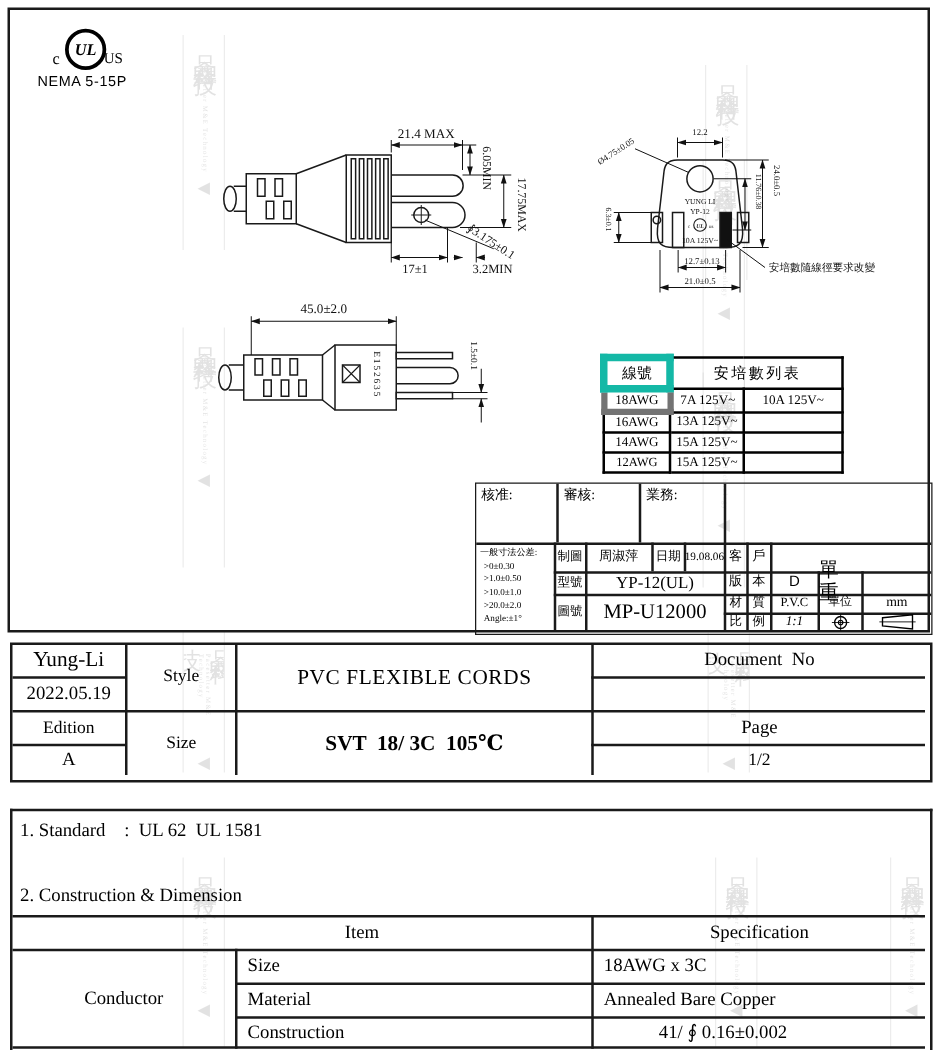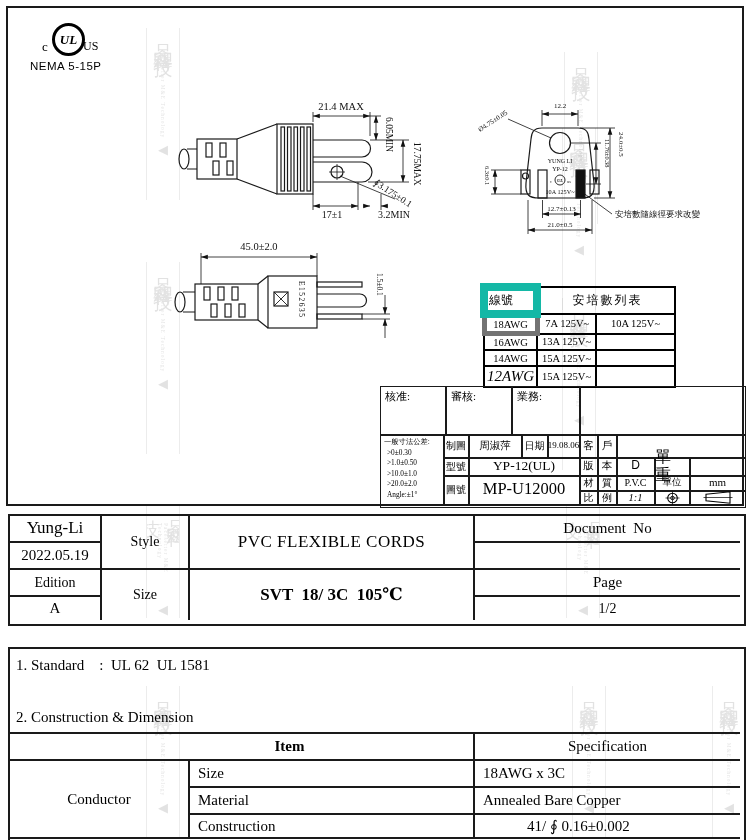--- a/index.html
+++ b/index.html
@@ -219,40 +219,40 @@
 </svg>
 
 <table class="abs z" style="left:480px;top:283px;border-collapse:collapse;table-layout:fixed;">
   <colgroup>
       <col style="width:53px">
       <col style="width:59px">
       <col style="width:79px">
     </colgroup>
   <tbody>
       <tr style="height:21px;">
-    <td style="border:8px solid #14b8a6;font-size:12px;">線號</td>
+    <td style="border:6px solid #14b8a6;text-align:center;font-size:12px;">線號</td>
     <td colspan="2" style="border:2px solid #000;text-align:center;font-size:12px;letter-spacing:2px;">安培數列表</td>
   </tr>
   <tr style="height:16px;">
     <td style="border:5px solid #737373;text-align:center;font-size:10.5px;">18AWG</td>
     <td style="border:2px solid #000;text-align:center;font-size:10.5px;">7A 125V~</td>
     <td style="border:2px solid #000;text-align:center;font-size:10.5px;">10A 125V~</td>
   </tr>
   <tr style="height:16px;">
     <td style="border:2px solid #000;text-align:center;font-size:10.5px;">16AWG</td>
     <td style="border:2px solid #000;text-align:center;font-size:10.5px;">13A 125V~</td>
     <td style="border:2px solid #000;text-align:center;font-size:10.5px;"></td>
   </tr>
   <tr style="height:16px;">
     <td style="border:2px solid #000;text-align:center;font-size:10.5px;">14AWG</td>
     <td style="border:2px solid #000;text-align:center;font-size:10.5px;">15A 125V~</td>
     <td style="border:2px solid #000;text-align:center;font-size:10.5px;"></td>
   </tr>
   <tr style="height:16px;">
-    <td style="border:2px solid #000;text-align:center;font-size:15px;font-style:italic;">12AWG</td>
+    <td style="border:2px solid #000;text-align:center;font-size:10px;">12AWG</td>
     <td style="border:2px solid #000;text-align:center;font-size:10.5px;">15A 125V~</td>
     <td style="border:2px solid #000;text-align:center;font-size:10.5px;"></td>
   </tr>
 </tbody>
   </table>
 
 <div class="abs z" style="left:380px;top:386px;width:364px;height:120px;border:1.6px solid #1a1a1a;">
 
   <div class="line" style="left:0;top:47px;width:364px;height:1.6px;"></div>
   <div class="line" style="left:62px;top:70px;width:302px;height:1.6px;"></div>
@@ -345,21 +345,21 @@
 <div class="abs z" style="left:8px;top:647px;width:734px;height:193px;border:2px solid #1a1a1a;border-bottom:none;">
   <div class="abs pre" style="left:6px;top:8px;font-size:15px;">1. Standard    :  UL 62  UL 1581</div>
   <div class="abs" style="left:6px;top:60px;font-size:15px;">2. Construction &amp; Dimension</div>
   <div class="line" style="left:0;top:83px;width:730px;height:2px;"></div>
   <div class="line" style="left:0;top:110px;width:730px;height:2px;"></div>
   <div class="line" style="left:178px;top:137px;width:552px;height:2px;"></div>
   <div class="line" style="left:178px;top:164px;width:552px;height:2px;"></div>
   <div class="line" style="left:0;top:188px;width:730px;height:2px;"></div>
   <div class="line" style="left:463px;top:83px;width:2px;height:107px;"></div>
   <div class="line" style="left:178px;top:110px;width:2px;height:80px;"></div>
-  <div class="cell" style="left:0;top:85px;width:559px;height:25px;font-size:15px;font-weight:bold;">Item</div>
+  <div class="cell" style="left:0;top:85px;width:559px;height:25px;font-size:15px;">Item</div>
   <div class="cell" style="left:465px;top:85px;width:265px;height:25px;font-size:15px;">Specification</div>
   <div class="cell" style="left:0;top:112px;width:178px;height:76px;font-size:15px;">Conductor</div>
   <div class="cell left" style="left:188px;top:112px;width:275px;height:25px;font-size:15px;">Size</div>
   <div class="cell left" style="left:188px;top:139px;width:275px;height:25px;font-size:15px;">Material</div>
   <div class="cell left" style="left:188px;top:166px;width:275px;height:22px;font-size:15px;">Construction</div>
   <div class="cell left" style="left:473px;top:112px;width:257px;height:25px;font-size:15px;">18AWG x 3C</div>
   <div class="cell left" style="left:473px;top:139px;width:257px;height:25px;font-size:15px;">Annealed Bare Copper</div>
   <div class="cell left" style="left:473px;top:166px;width:257px;height:22px;font-size:15px;margin-left:44px;">41/ ∮ 0.16±0.002</div>
 </div>
 

